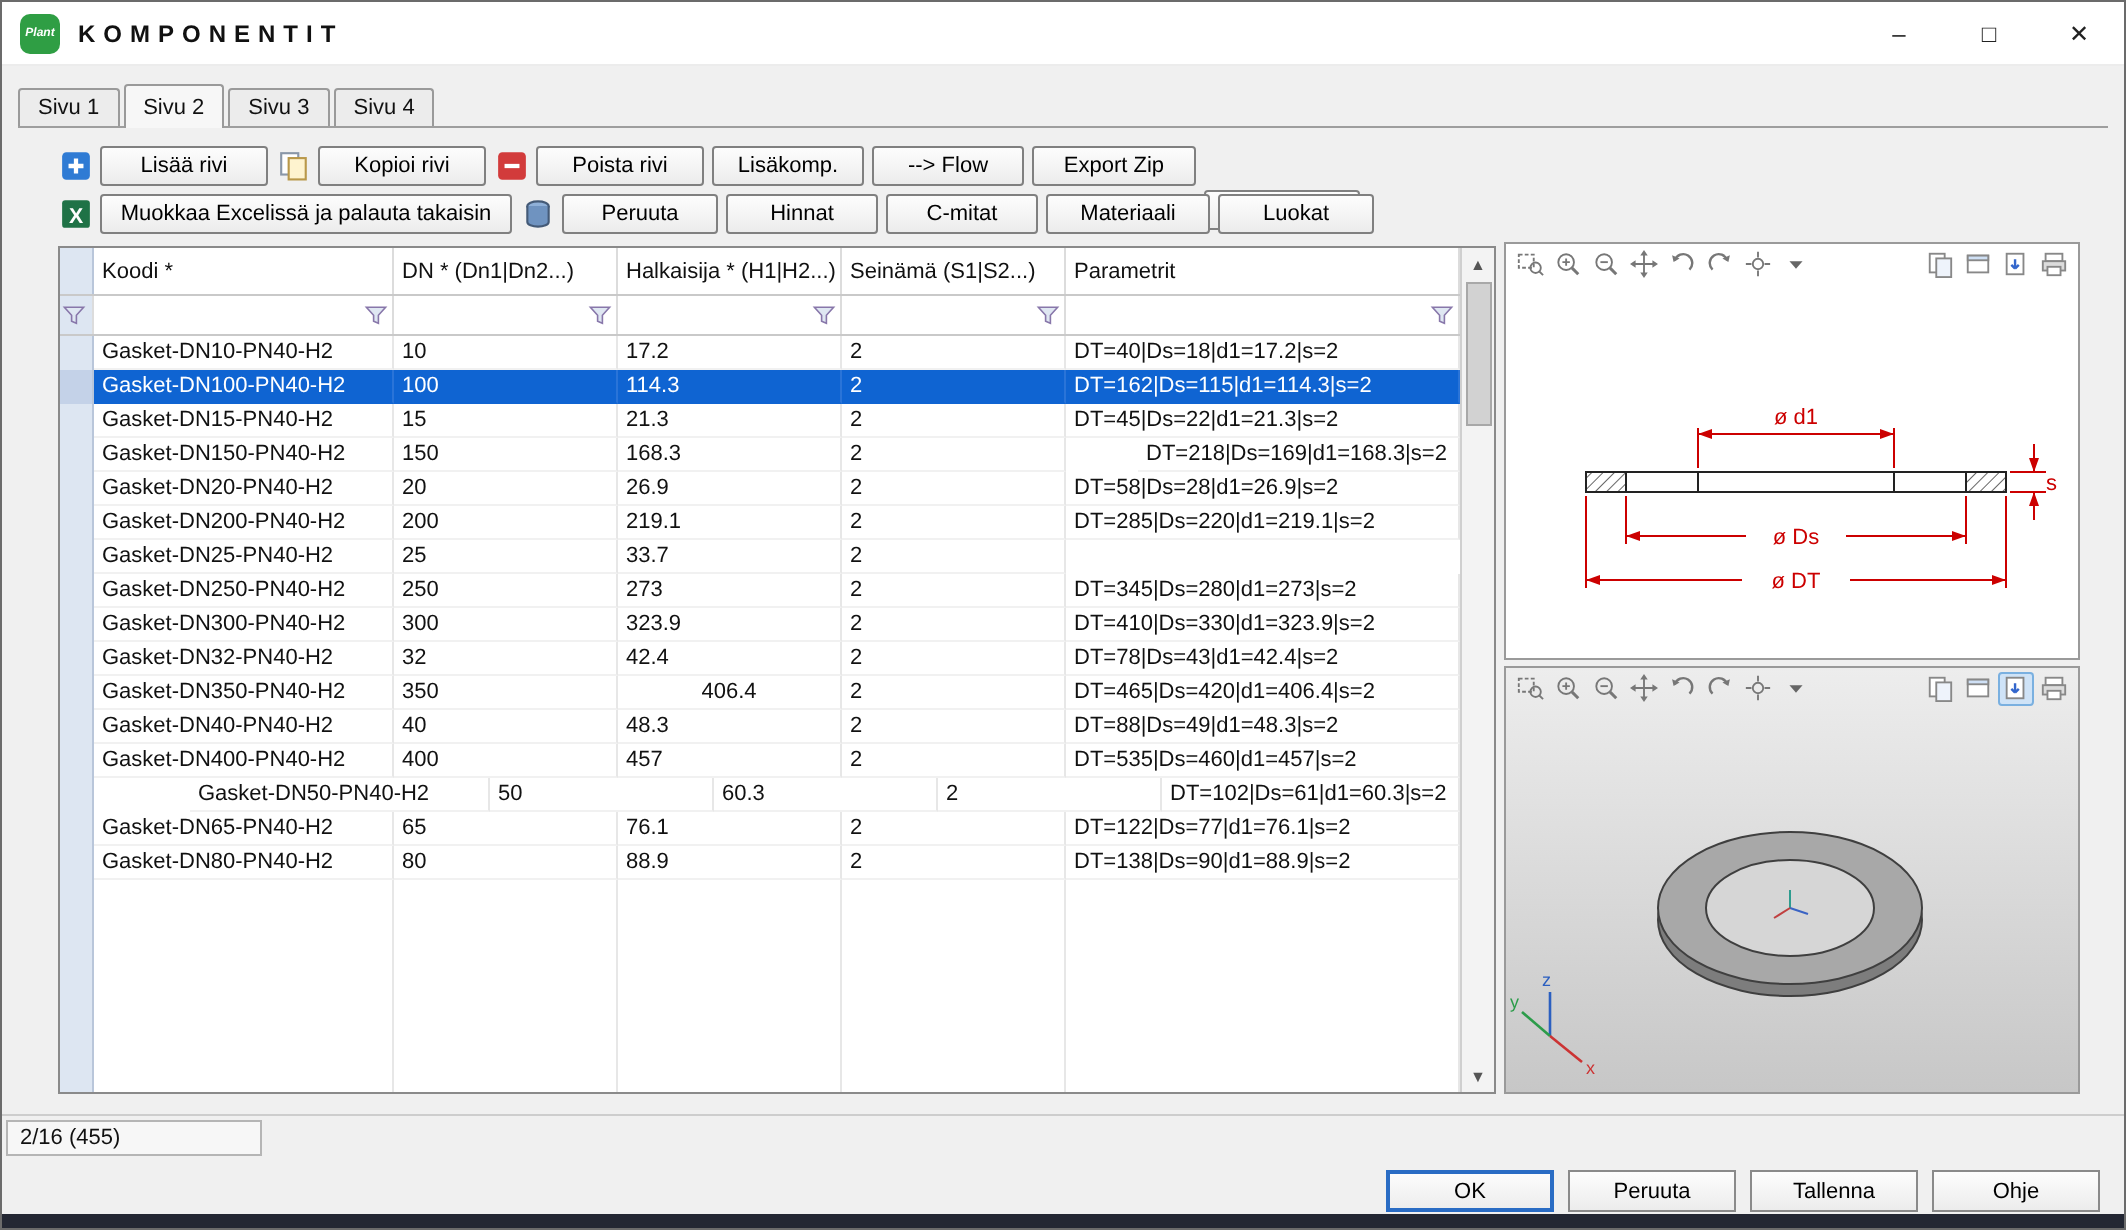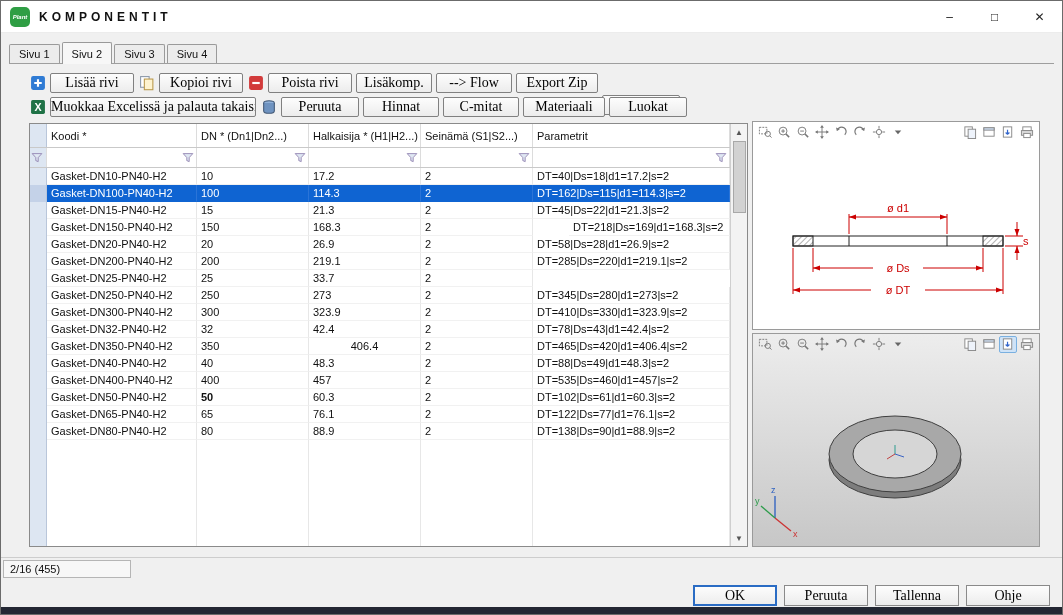--- a/index.html
+++ b/index.html
@@ -17,21 +17,21 @@
   
   .tabstrip{position:absolute;top:41px;left:8px;right:8px;height:22px;display:flex;align-items:flex-end;border-bottom:1px solid #9e9e9e}
   .tab{height:19px;padding:3px 9px 0;border:1px solid #9a9a9a;border-bottom:none;border-radius:2px 2px 0 0;background:#ececec;margin-right:2px;white-space:nowrap}
   .tab.active{height:22px;padding-top:5px;background:#f7f7f7;margin-bottom:-1px}
 
   
   .toolbar{position:absolute;top:71px;left:28px;display:flex;flex-direction:column;gap:3px}
   .tb-row{display:flex;align-items:center;gap:4px;height:21px}
   .tb-icon{width:17px;height:17px;display:inline-flex;align-items:center;justify-content:center}
   .tb-icon svg{width:16px;height:16px}
-  button{font-family:Liberation Serif, serif;font-size:14px}
+  button{font-family:Liberation Sans, sans-serif;font-size:11px}
   .tb-btn{height:20px;border:1px solid #808080;background:linear-gradient(#fdfdfd,#ececec);border-radius:2px;white-space:nowrap;overflow:hidden}
 
   
   .table{position:absolute;left:28px;top:122px;width:719px;height:424px;background:#fff;border:1px solid #8a8a8a;display:flex;flex-direction:column;padding-right:17px}
   .thead{display:flex;height:24px;border-bottom:1px solid #c9c9c9;flex:none}
   .filterrow{display:flex;height:20px;border-bottom:1px solid #c9c9c9;flex:none}
   .tbody{display:flex;flex-direction:column;flex:1;overflow:hidden}
   .rowhdr{width:17px;flex:none;background:#dde6f2;border-right:1px solid #b9c6da}
   .th{display:flex;align-items:center;padding:0 4px;border-right:1px solid #dcdcdc;white-space:nowrap;overflow:hidden}
   .fc{display:flex;align-items:center;justify-content:flex-end;padding-right:2px;border-right:1px solid #dcdcdc}
@@ -294,22 +294,22 @@
         <div class="tr">
           <div class="rowhdr"></div>
           <div class="td" style="width: 150px;">Gasket-DN400-PN40-H2</div>
           <div class="td" style="width: 112px;">400</div>
           <div class="td" style="width: 112px;">457</div>
           <div class="td" style="width: 112px;">2</div>
           <div class="td" style="flex: 1 1 0%;">DT=535|Ds=460|d1=457|s=2</div>
         </div>
         <div class="tr">
           <div class="rowhdr"></div>
-          <div class="td" style="width: 150px;">Gasket-DN50-PN40-H2</div>
-          <div class="td" style="width: 112px; font-weight: bold;">50</div>
+          <div class="td" style="width: 150px; margin-left: 48px;">Gasket-DN50-PN40-H2</div>
+          <div class="td" style="width: 112px;">50</div>
           <div class="td" style="width: 112px;">60.3</div>
           <div class="td" style="width: 112px;">2</div>
           <div class="td" style="flex: 1 1 0%;">DT=102|Ds=61|d1=60.3|s=2</div>
         </div>
         <div class="tr">
           <div class="rowhdr"></div>
           <div class="td" style="width: 150px;">Gasket-DN65-PN40-H2</div>
           <div class="td" style="width: 112px;">65</div>
           <div class="td" style="width: 112px;">76.1</div>
           <div class="td" style="width: 112px;">2</div>

